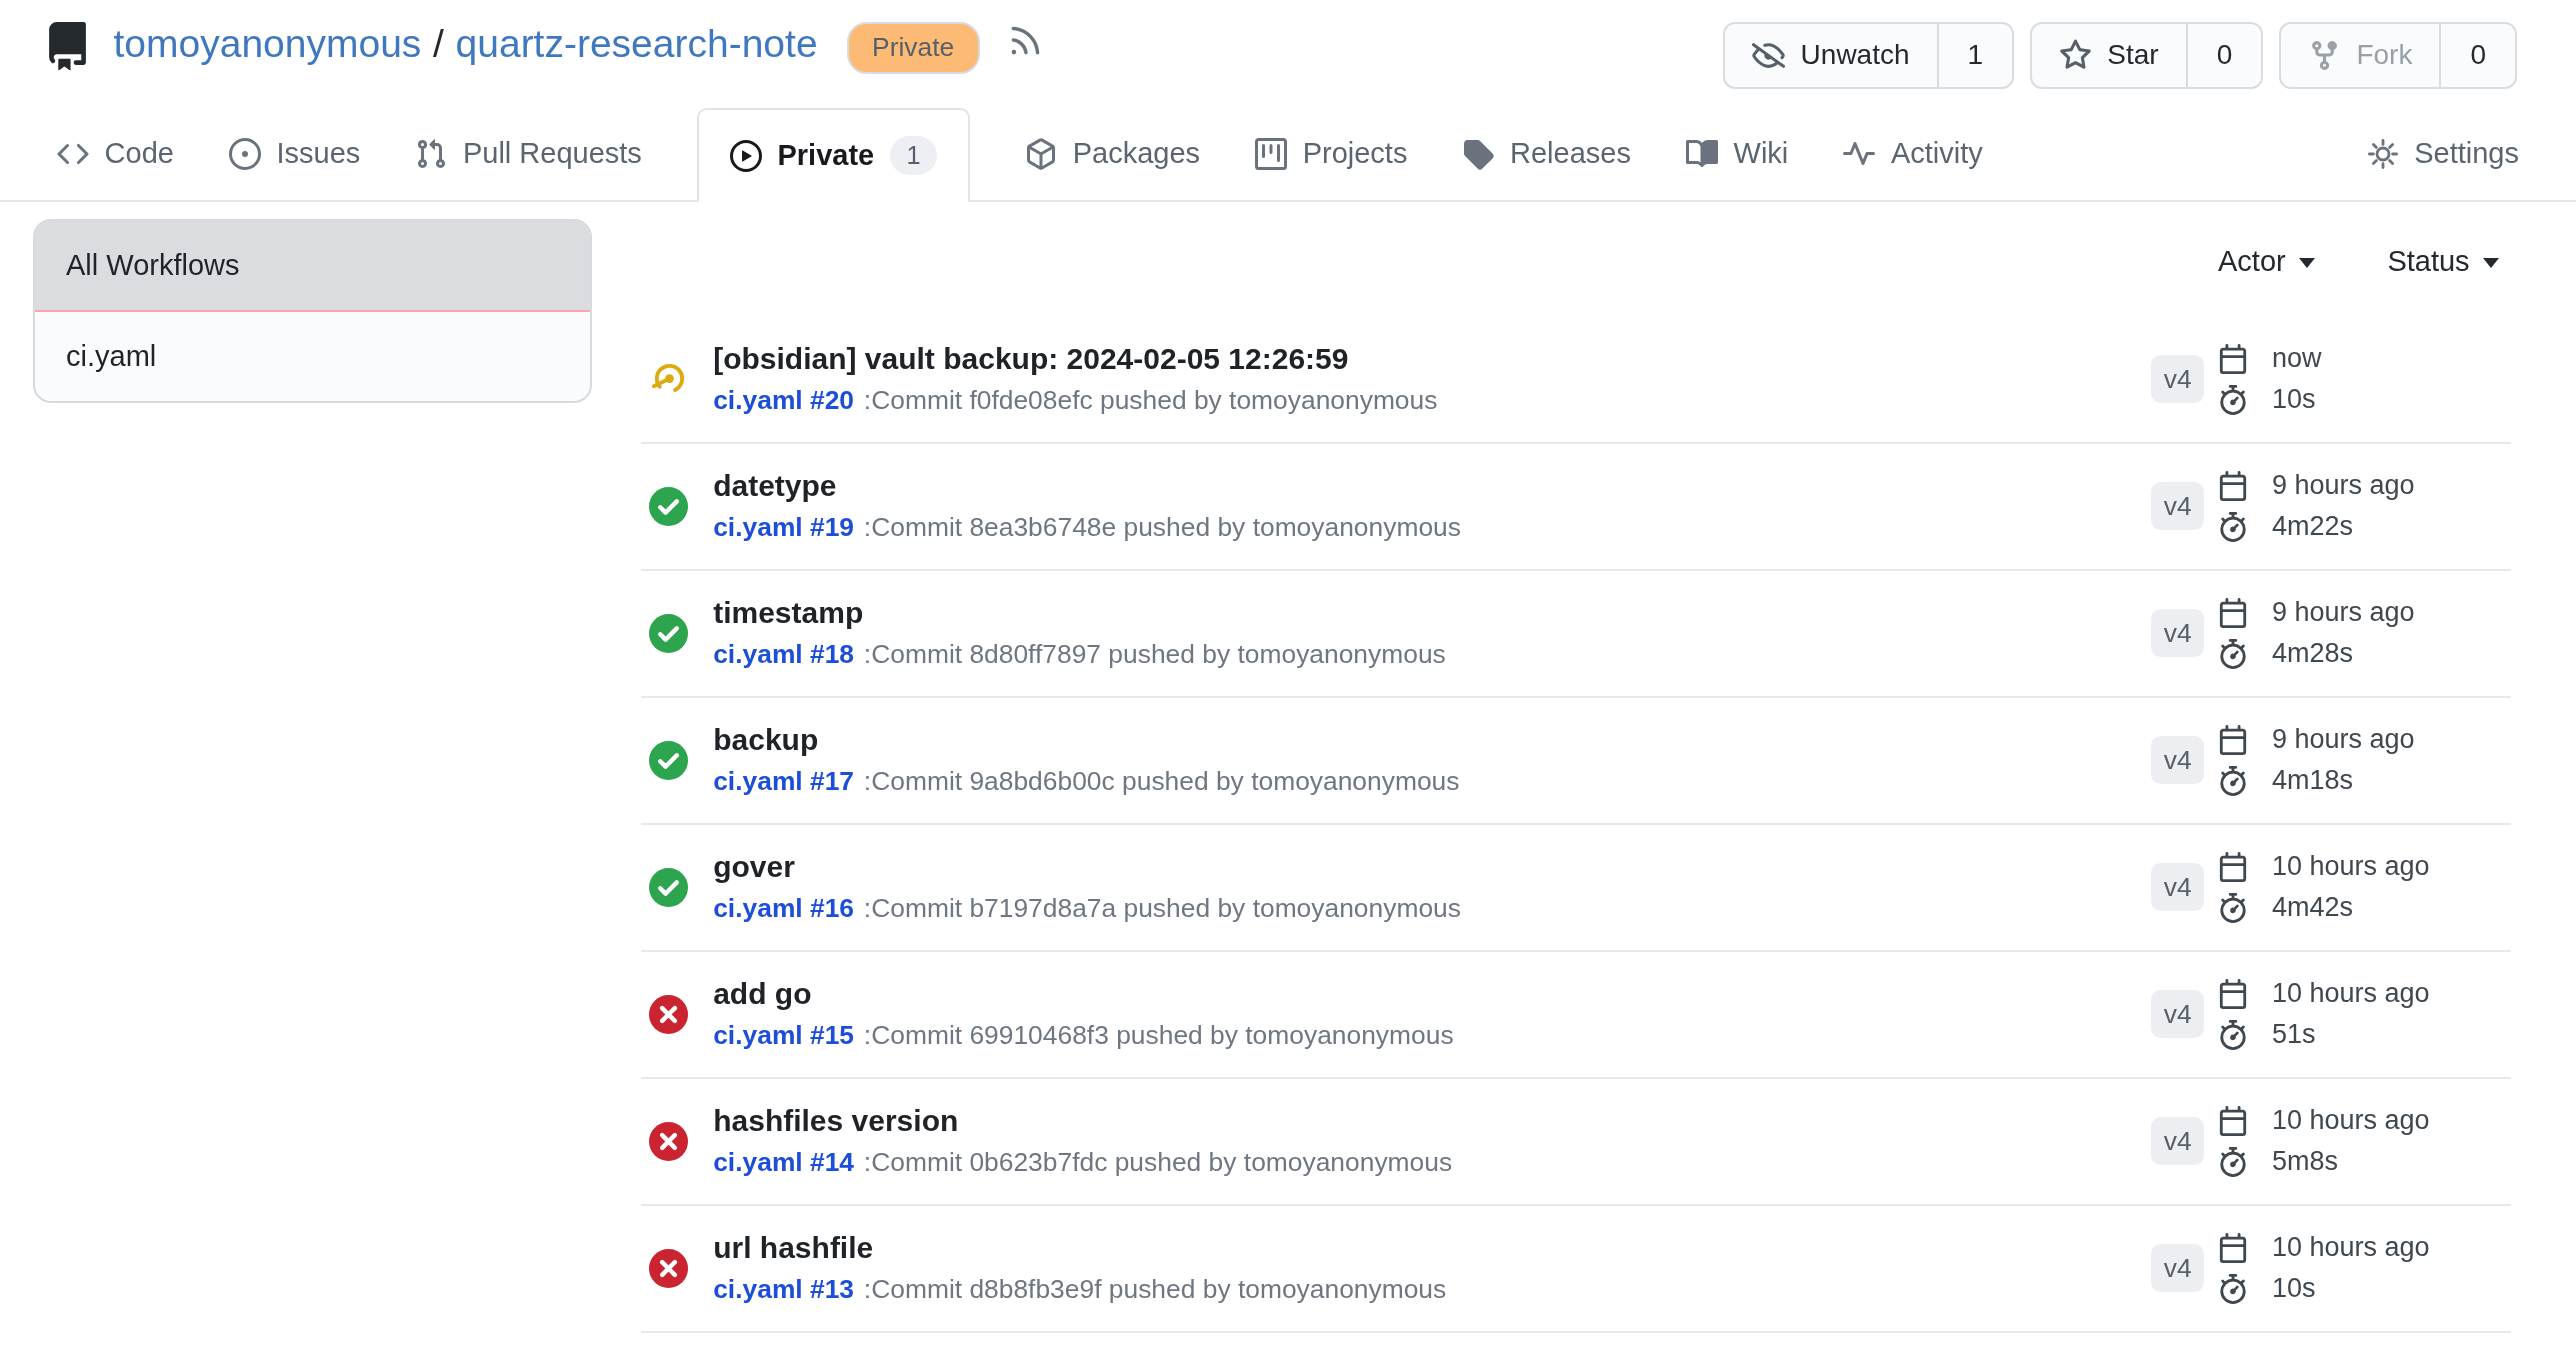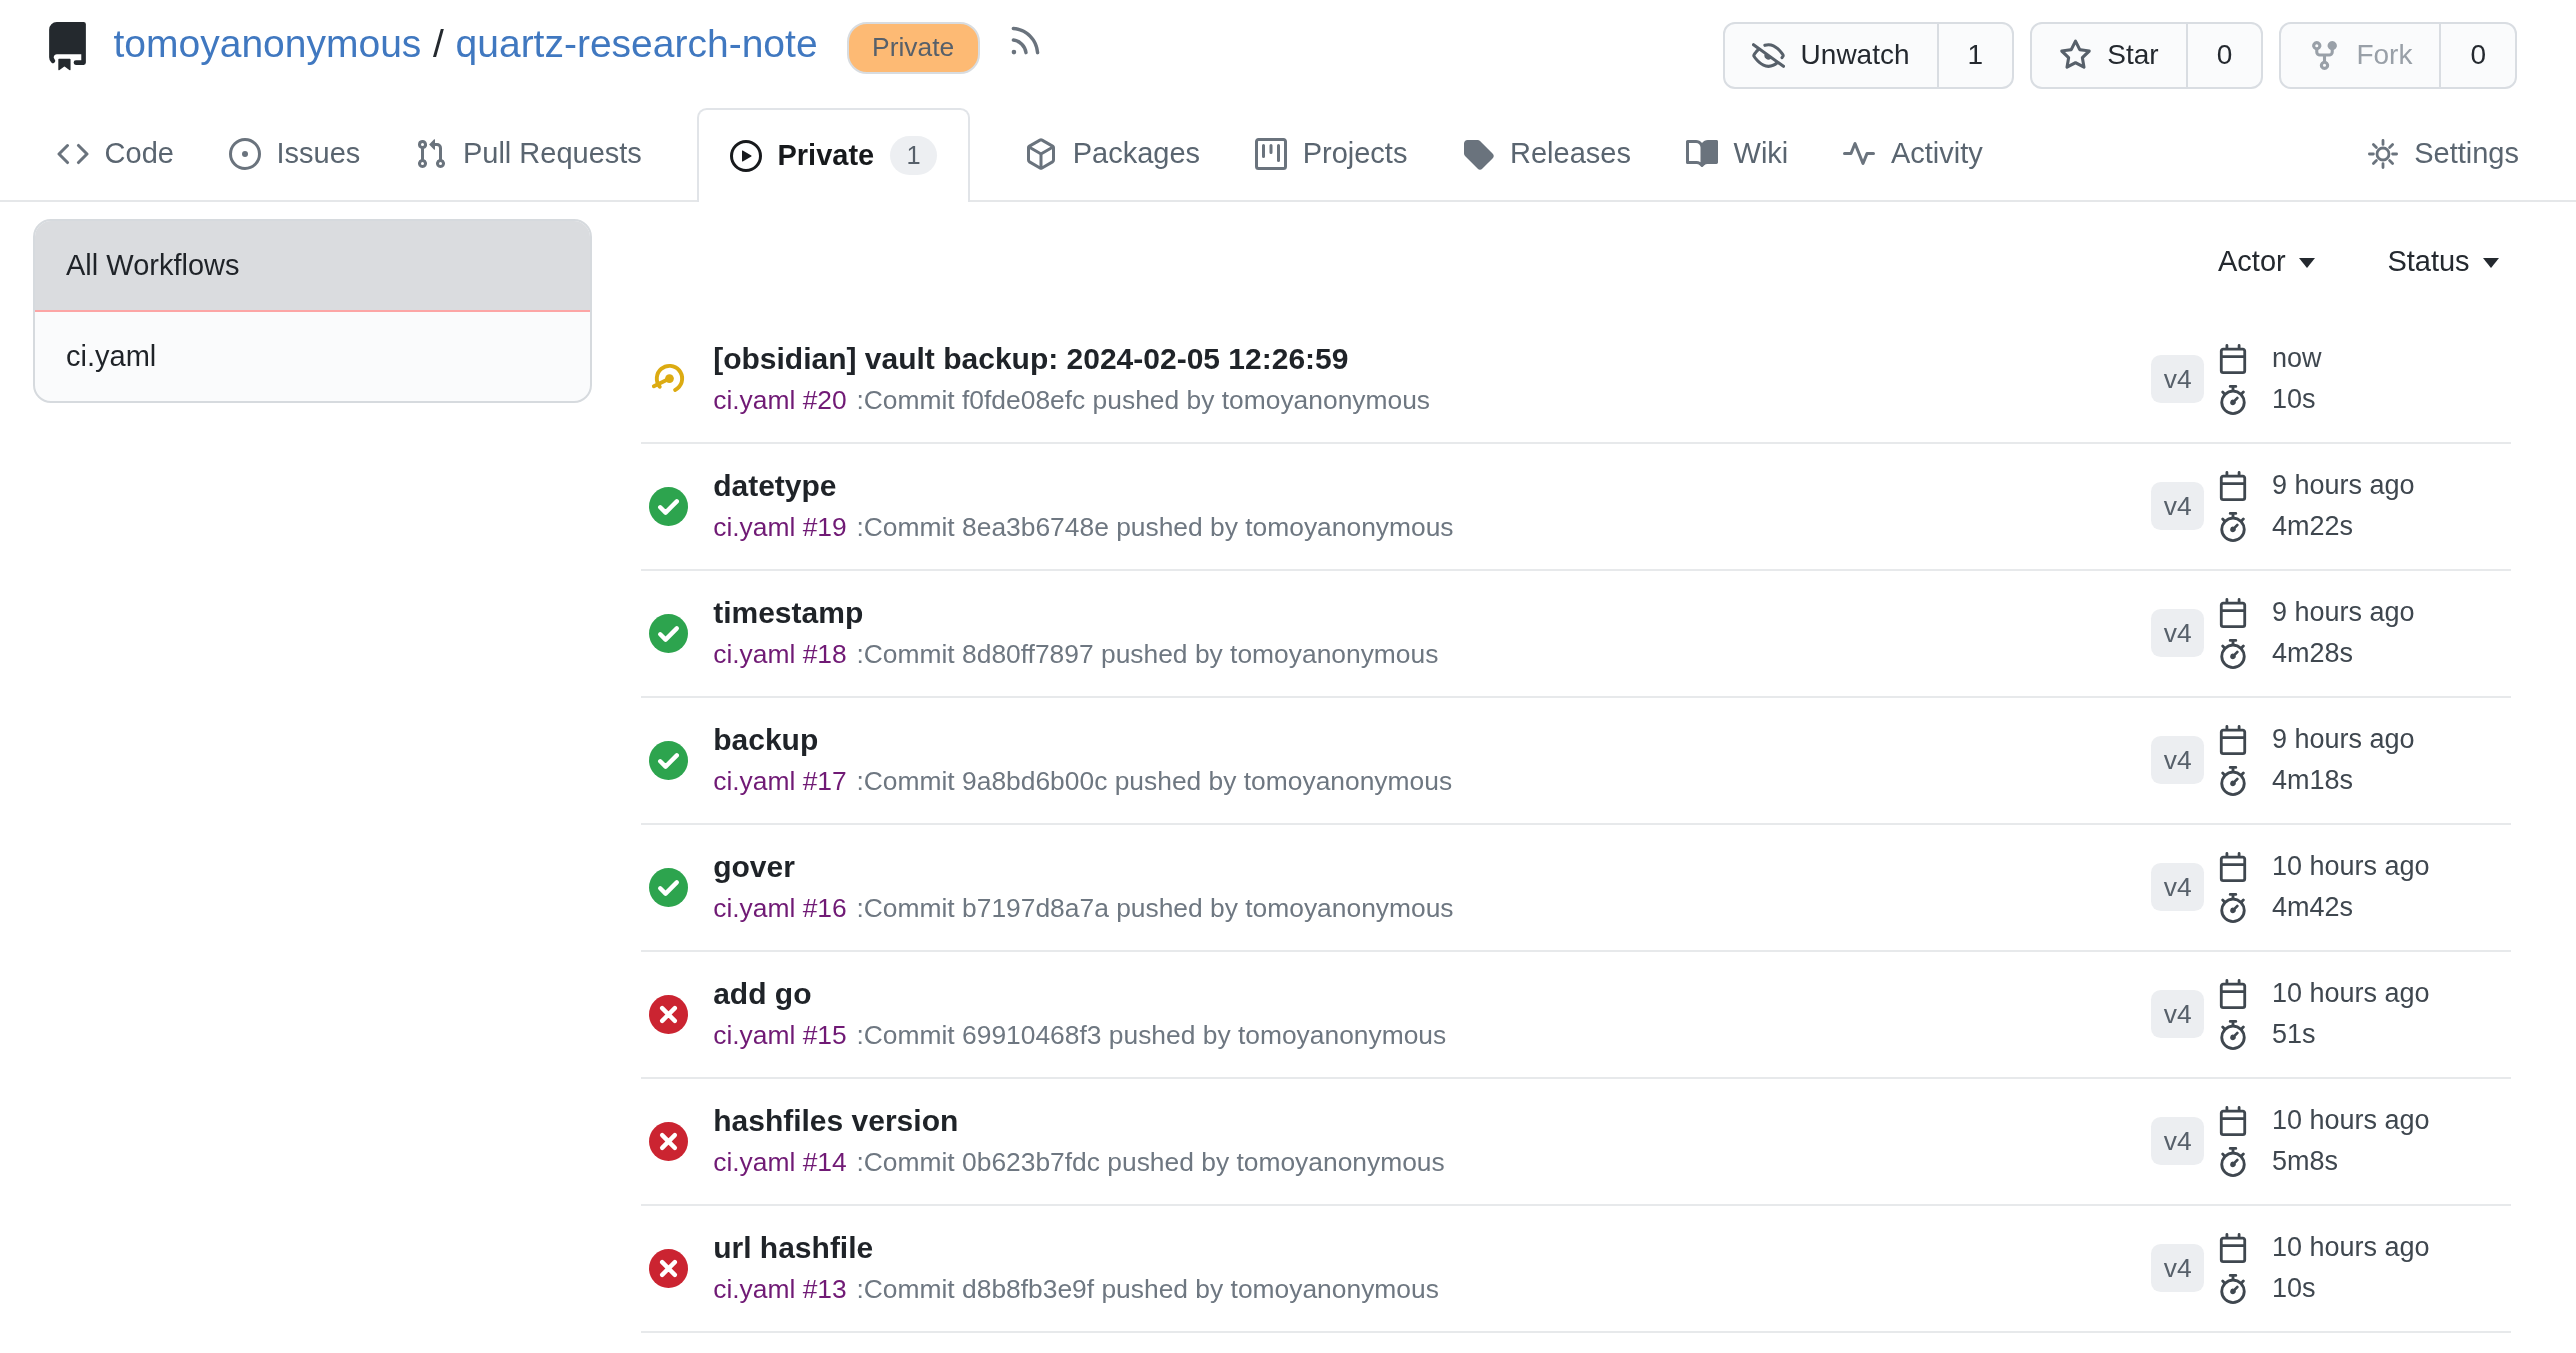--- a/index.html
+++ b/index.html
@@ -43,21 +43,21 @@
   .filter{font-size:29px;color:#24292f;display:flex;align-items:center;gap:13.7px;cursor:pointer}
   .caret{width:0;height:0;border-left:8.8px solid transparent;border-right:8.8px solid transparent;
     border-top:10.8px solid #24292f;margin-top:4.9px}
   
   .run{display:flex;align-items:center;height:125px;border-bottom:2px solid #e7e9eb}
   .st{width:39px;height:39px;margin:0 25.4px 0 7.8px;flex:none;display:flex}
   .st svg{width:100%;height:100%}
   .run-text{flex:1;min-width:0}
   .run-title{font-size:30px;font-weight:700;color:#1f2328;cursor:pointer}
   .run-sub{margin-top:8.8px;font-size:26.4px;color:#6e7781;min-height:31px}
-  .run-sub .ref{font-weight:400;color:#701a75}
+  .run-sub .ref{font-weight:700;color:#1d4ed8}
   .run-sub .desc{margin-left:9.8px}
   .run-meta{display:flex;align-items:center;flex:none;width:360px}
   .vbadge{background:#eceef1;color:#57606a;font-size:26.4px;padding:8.8px 12.7px;border-radius:9.8px;flex:none}
   .times{margin-left:auto;width:293px;display:flex;flex-direction:column;gap:10.8px}
   .tline{display:flex;align-items:flex-end;gap:24px;font-size:27px;color:#3f474f}
   .tline .ic{width:30px;height:30px;color:#3f474f}
 </style>
 </head>
 <body>
 

